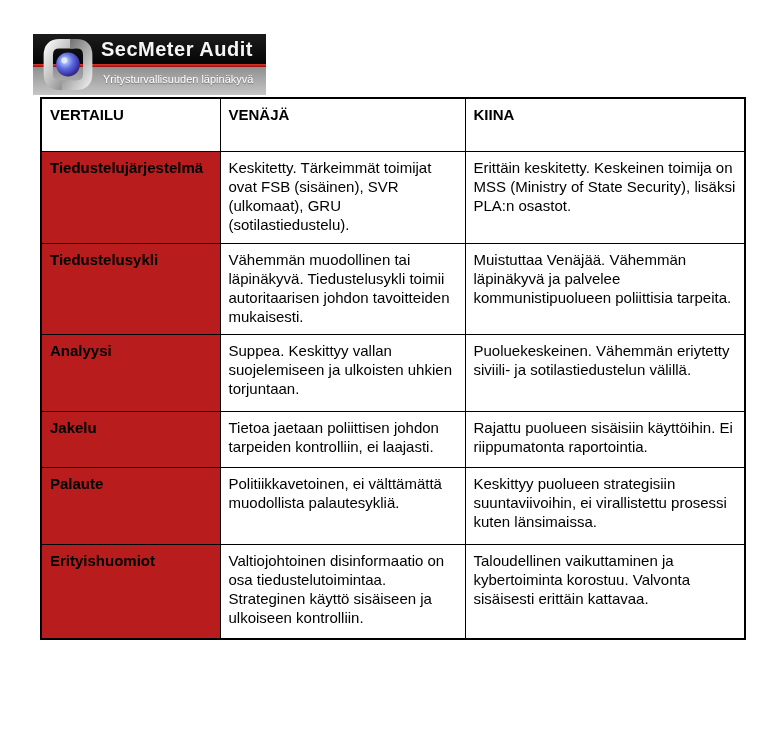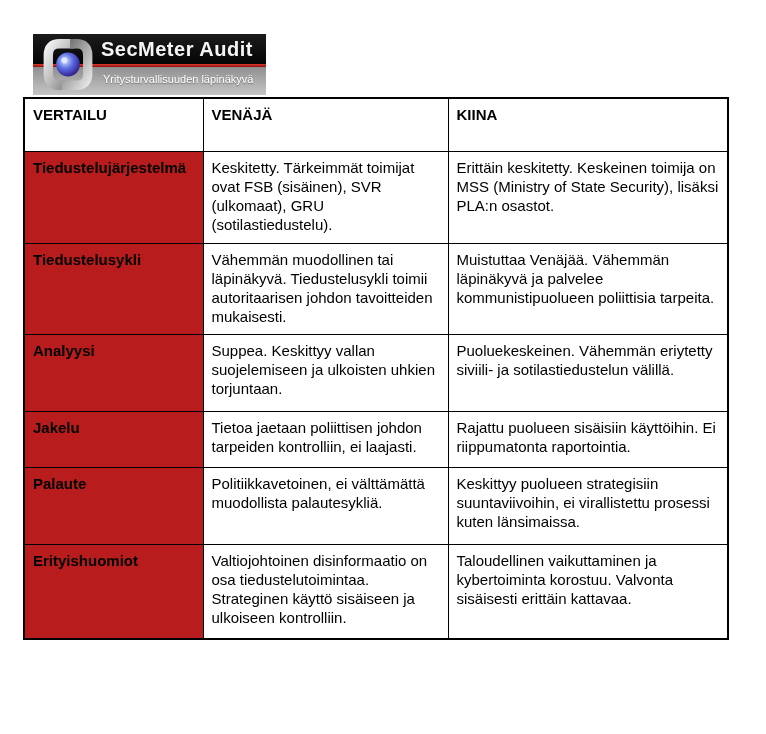--- a/index.html
+++ b/index.html
@@ -70,21 +70,21 @@
     position: absolute;
     left: 7px;
     top: 2px;
     width: 56px;
     height: 57px;
   }
 
   
   table.compare {
     position: absolute;
-    left: 23px;
+    left: 40px;
     top: 97px;
     width: 704px;
     border-collapse: collapse;
     table-layout: fixed;
     font-size: 15px;
     line-height: 19px;
   }
   table.compare th, table.compare td {
     border: 1px solid #000;
     vertical-align: top;

